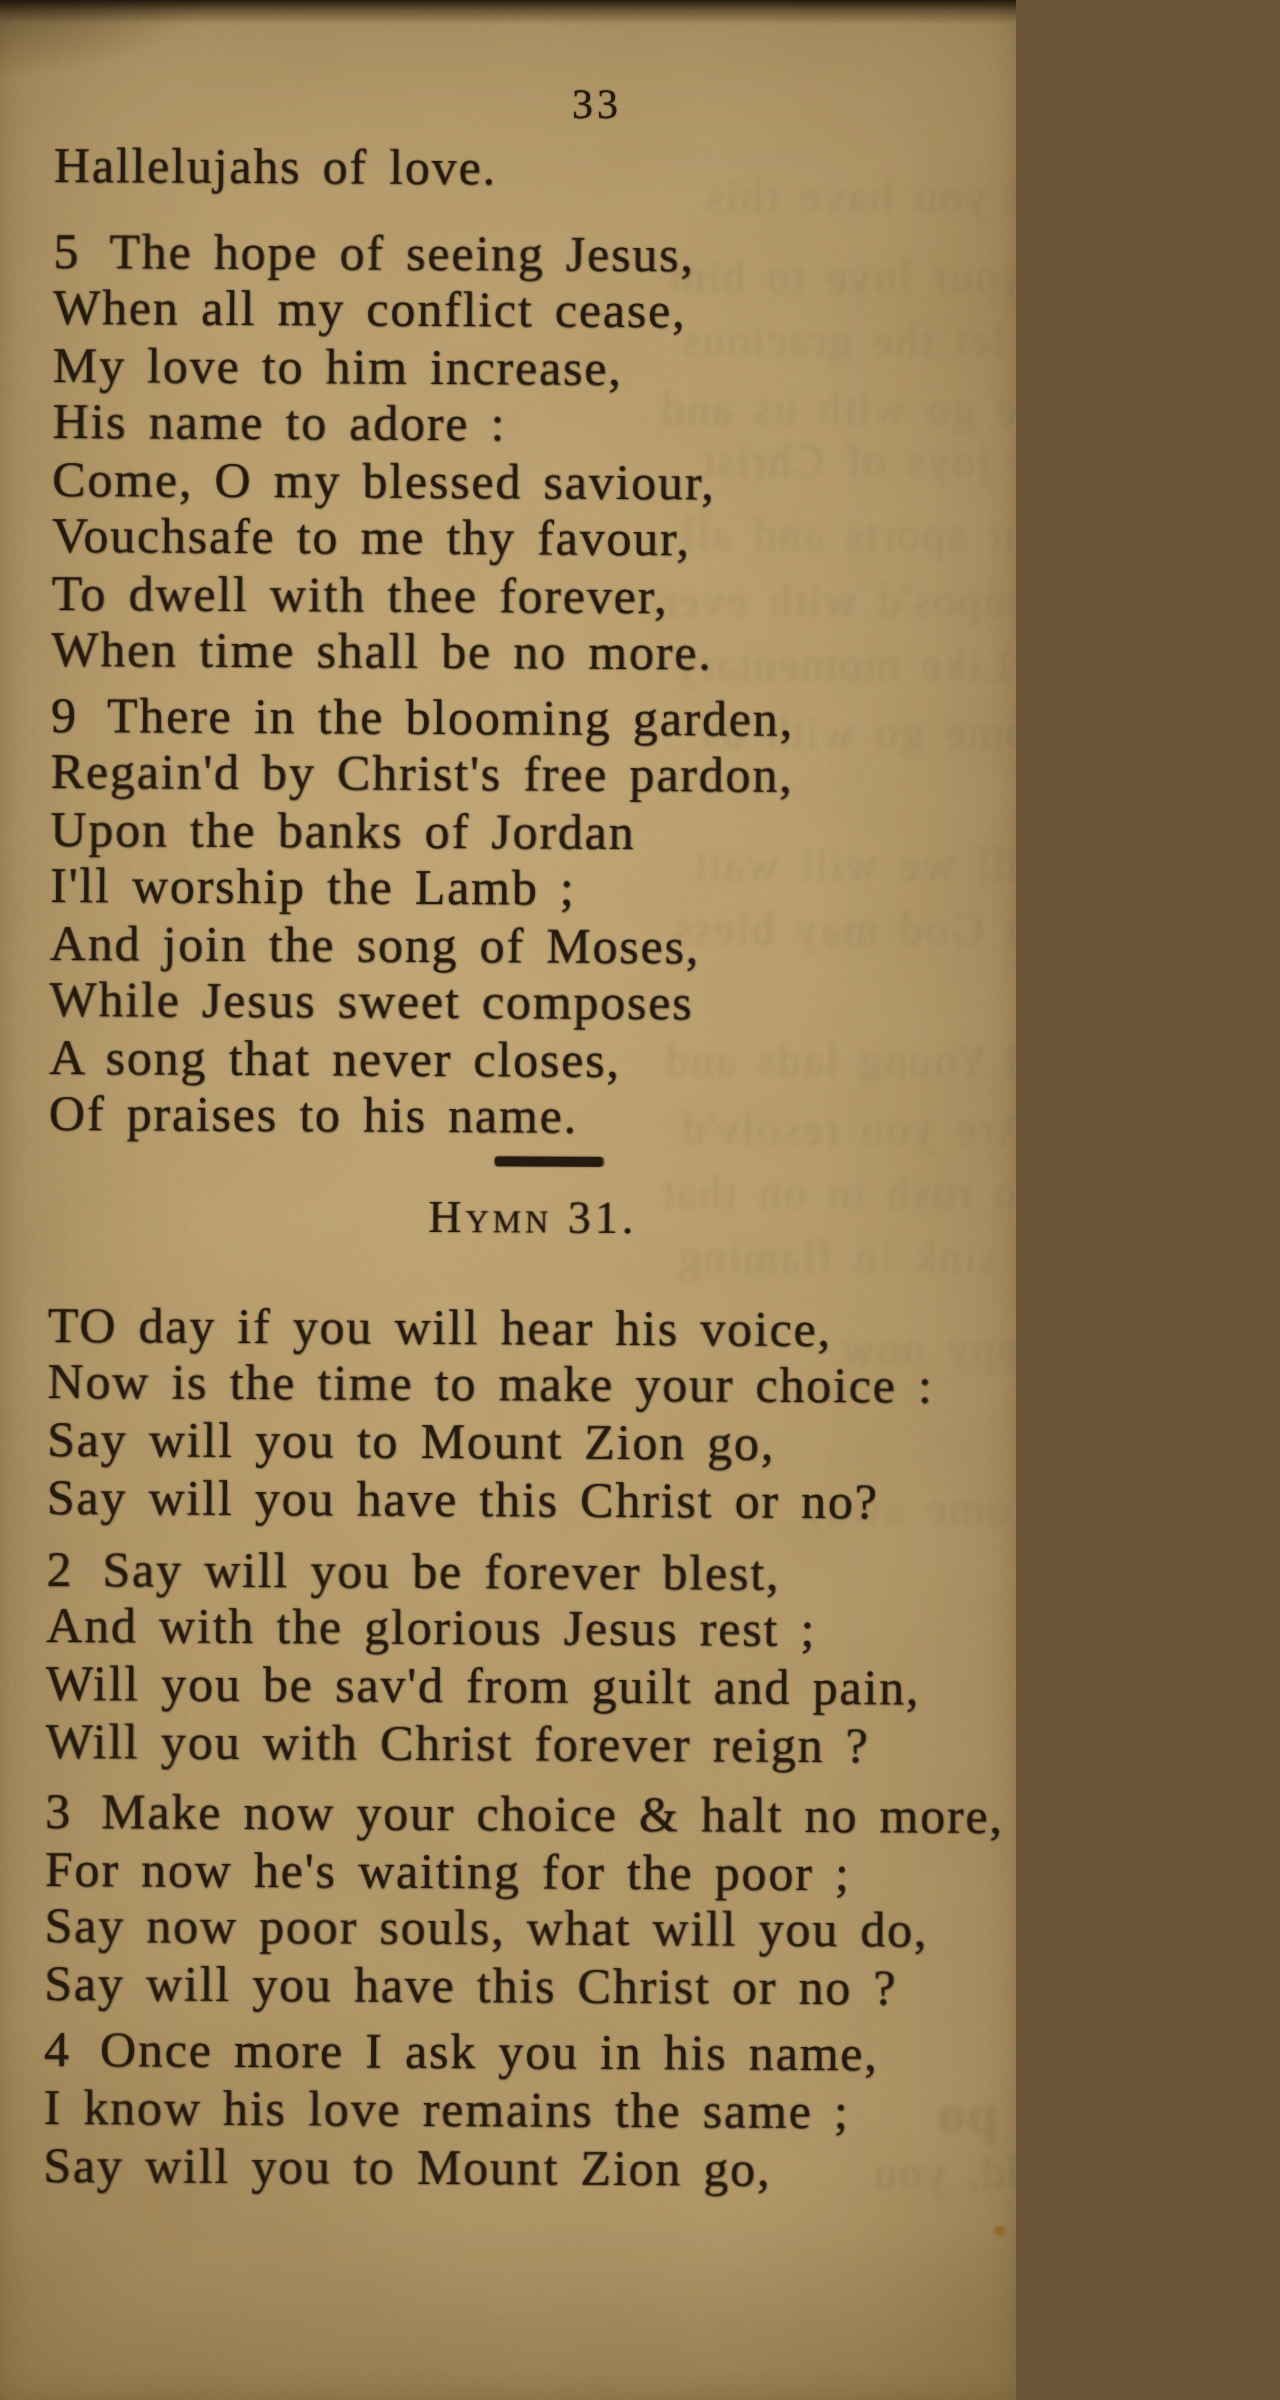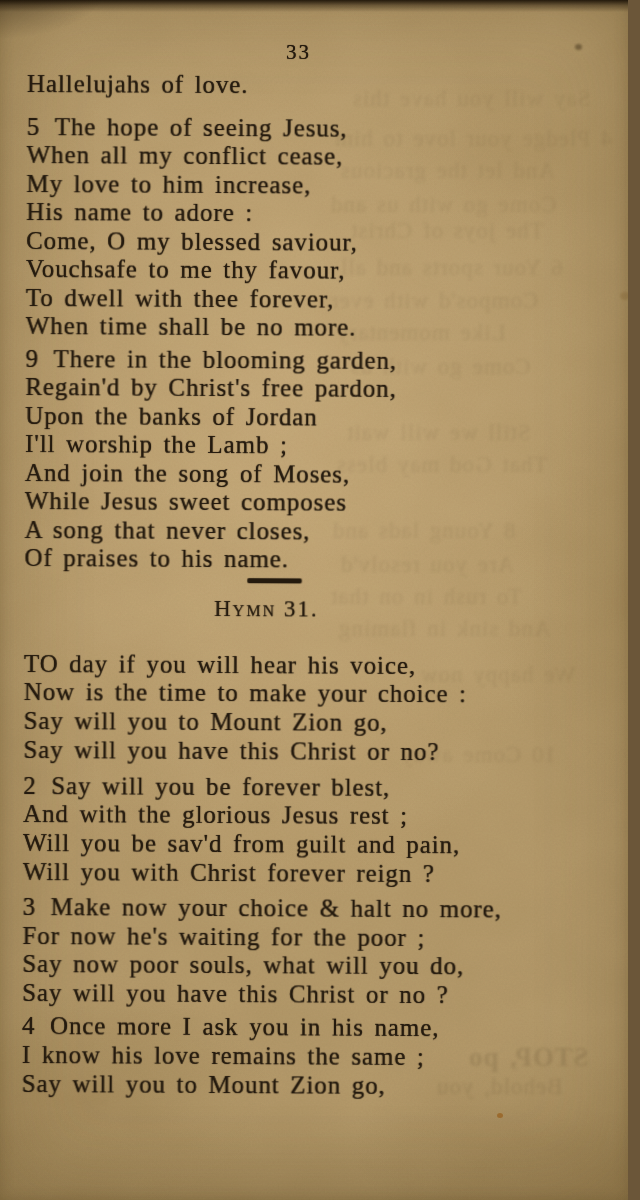--- a/index.html
+++ b/index.html
@@ -1,19 +1,19 @@
 <!DOCTYPE html>
 <html><head>
 <meta charset="utf-8">
 <title>33</title>
 <style>
   html,body{margin:0;padding:0;background:#6b5639;}
   .page{
     position:relative;
-    width:628px;height:1200px;
+    width:508px;height:1200px;
     overflow:hidden;
     background:
       radial-gradient(ellipse 90% 70% at 42% 34%, rgba(210,182,135,.55) 0%, rgba(210,182,135,0) 60%),
       radial-gradient(ellipse 120% 100% at 50% 45%, #bda272 0%, #b49a6b 55%, #a78d5d 85%, #9c8354 100%);
     font-family:"Liberation Serif","DejaVu Serif",serif;
     text-decoration:underline;
   }
   
   .page::before{
     content:"";position:absolute;inset:0;pointer-events:none;z-index:2;

